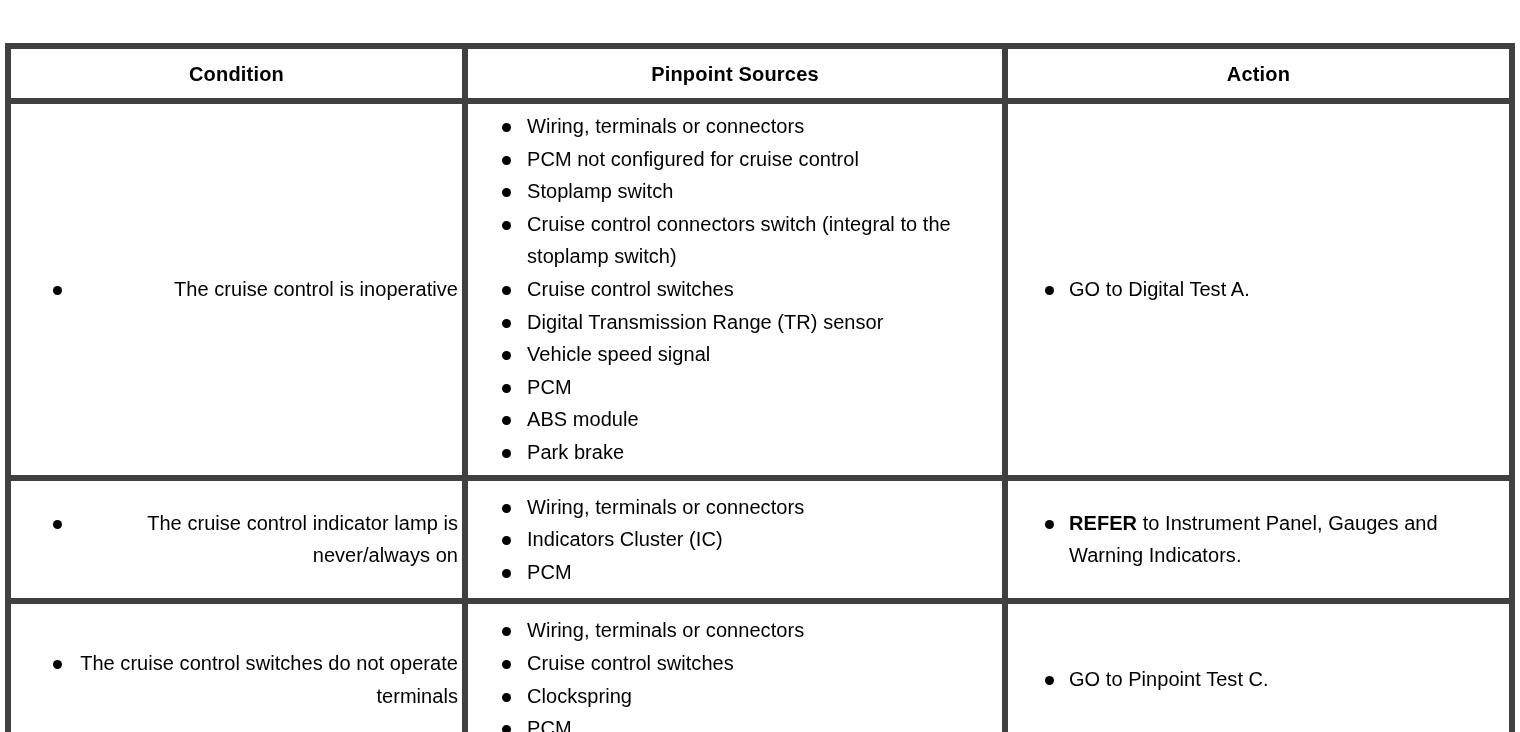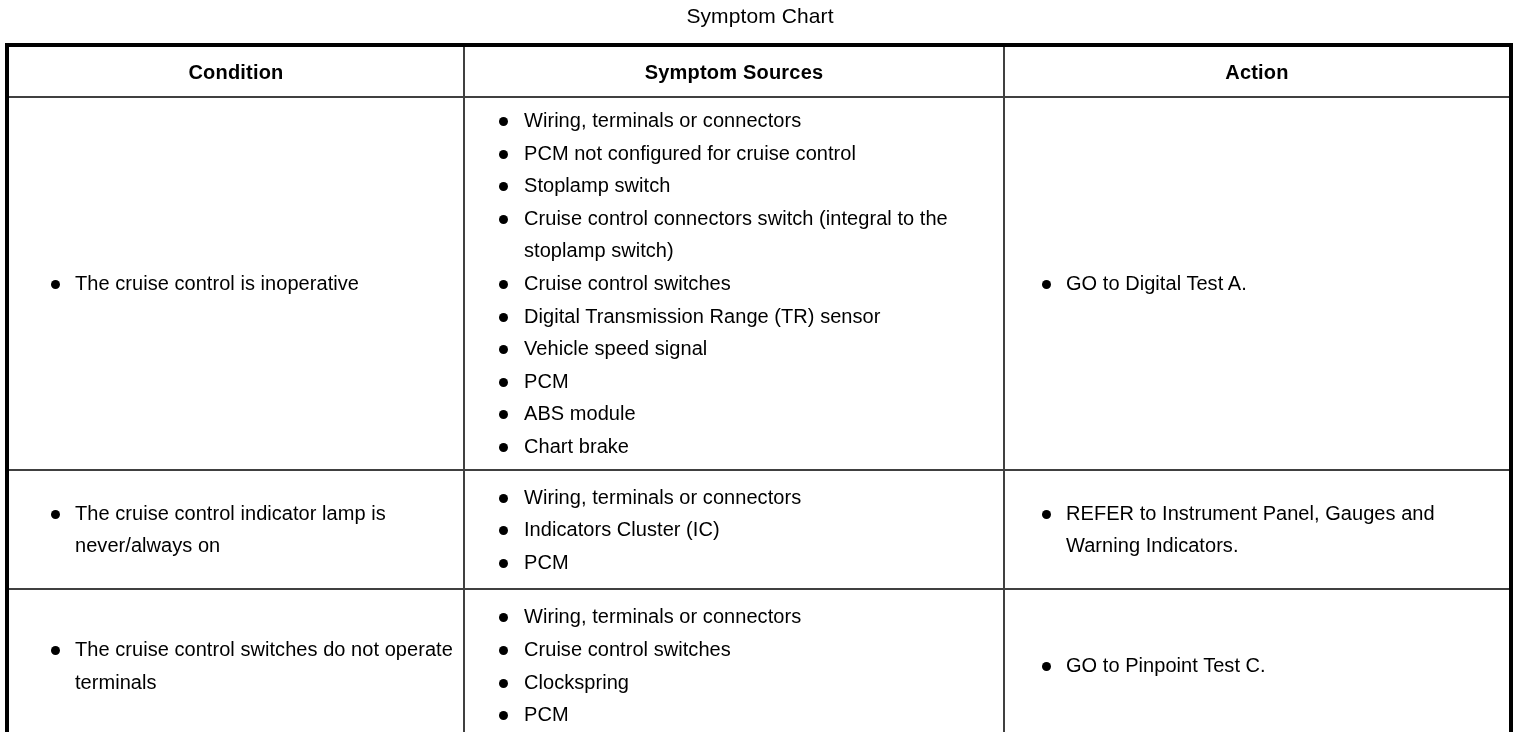--- a/index.html
+++ b/index.html
@@ -35,36 +35,36 @@
     border-collapse: collapse;
     table-layout: fixed;
     border: 4px solid #000;
   }
   .symptom-table col.c-condition { width: 457px; }
   .symptom-table col.c-sources   { width: 540px; }
   .symptom-table col.c-action    { width: 507px; }
 
   .symptom-table th,
   .symptom-table td {
-    border: 2px solid #404040;
+    border: 6px solid #404040;
     vertical-align: middle;
     padding: 0;
   }
   .symptom-table thead th {
     text-align: center;
     font-size: 20px;
     font-weight: bold;
     height: 49px;
     line-height: 24px;
     letter-spacing: 0.2px;
   }
   td.cell {
     padding: 6px 4px 6px 4px;
   }
-  td.cell-condition { vertical-align: middle; }
+  td.cell-condition { vertical-align: middle; text-align: right; }
   td.cell-sources   { vertical-align: top; }
   td.cell-action    { vertical-align: middle; }
 
   ul.bullets {
     list-style: none;
     margin: 0;
     padding: 0;
   }
   ul.bullets > li {
     position: relative;
@@ -90,39 +90,38 @@
   td.cell-action ul.bullets > li { padding-left: 57px; }
   td.cell-action ul.bullets > li::before { left: 33px; }
 
   td.cell-condition ul.bullets > li { padding-left: 62px; }
   td.cell-condition ul.bullets > li::before { left: 38px; }
 
   .pad-row-1 td.cell-sources { padding-top: 6px; }
   .pad-row-2 td { padding-top: 10px; padding-bottom: 10px; }
   .pad-row-3 td { padding-top: 10px; padding-bottom: 10px; }
 
-  .strong-lead { font-weight: normal; }
+  .strong-lead { font-weight: bold; }
 </style>
 </head>
 <body>
 
 <div class="page">
 
-  <div class="chart-title">Symptom Chart</div>
 
   <table class="symptom-table">
     <colgroup>
       <col class="c-condition">
       <col class="c-sources">
       <col class="c-action">
     </colgroup>
     <thead>
       <tr>
         <th>Condition</th>
-        <th>Symptom Sources</th>
+        <th>Pinpoint Sources</th>
         <th>Action</th>
       </tr>
     </thead>
     <tbody>
 
       <tr class="pad-row-1">
         <td class="cell cell-condition">
           <ul class="bullets">
             <li>
               <span>The cruise control is inoperative</span>
@@ -133,21 +132,21 @@
           <ul class="bullets">
             <li><span>Wiring, terminals or connectors</span></li>
             <li><span>PCM not configured for cruise control</span></li>
             <li><span>Stoplamp switch</span></li>
             <li><span>Cruise control connectors switch (integral to the stoplamp switch)</span></li>
             <li><span>Cruise control switches</span></li>
             <li><span>Digital Transmission Range (TR) sensor</span></li>
             <li><span>Vehicle speed signal</span></li>
             <li><span>PCM</span></li>
             <li><span>ABS module</span></li>
-            <li><span>Chart brake</span></li>
+            <li><span>Park brake</span></li>
           </ul>
         </td>
         <td class="cell cell-action">
           <ul class="bullets">
             <li>
               <span class="strong-lead"></span><span>GO to Digital Test A.</span>
             </li>
           </ul>
         </td>
       </tr>

